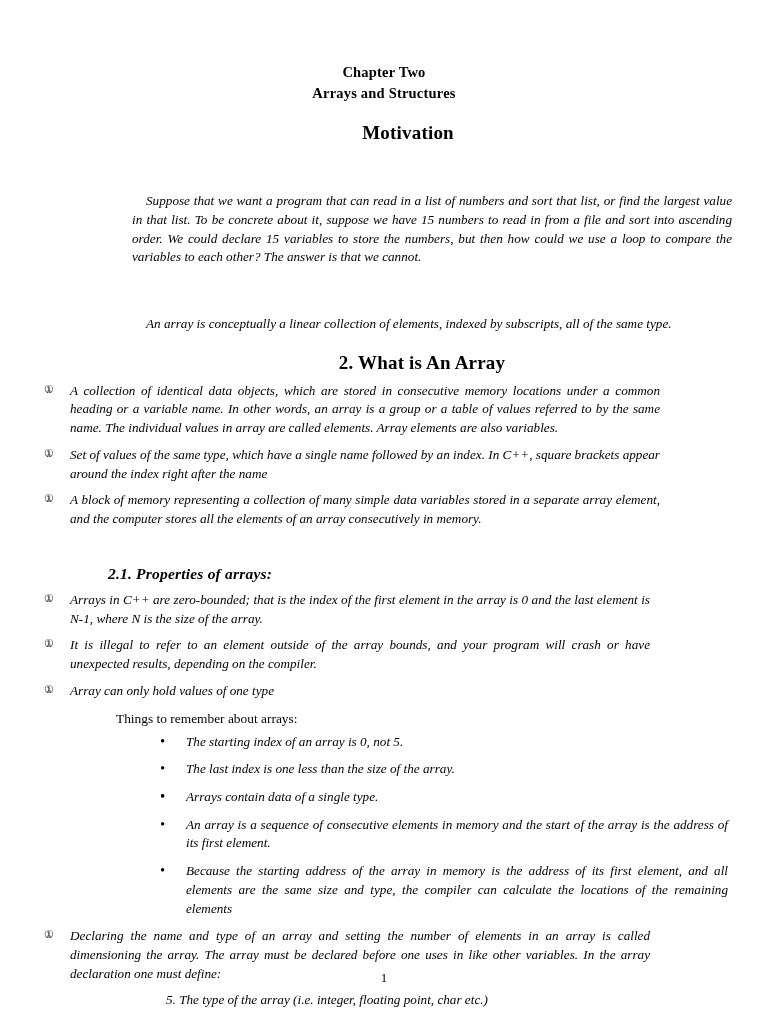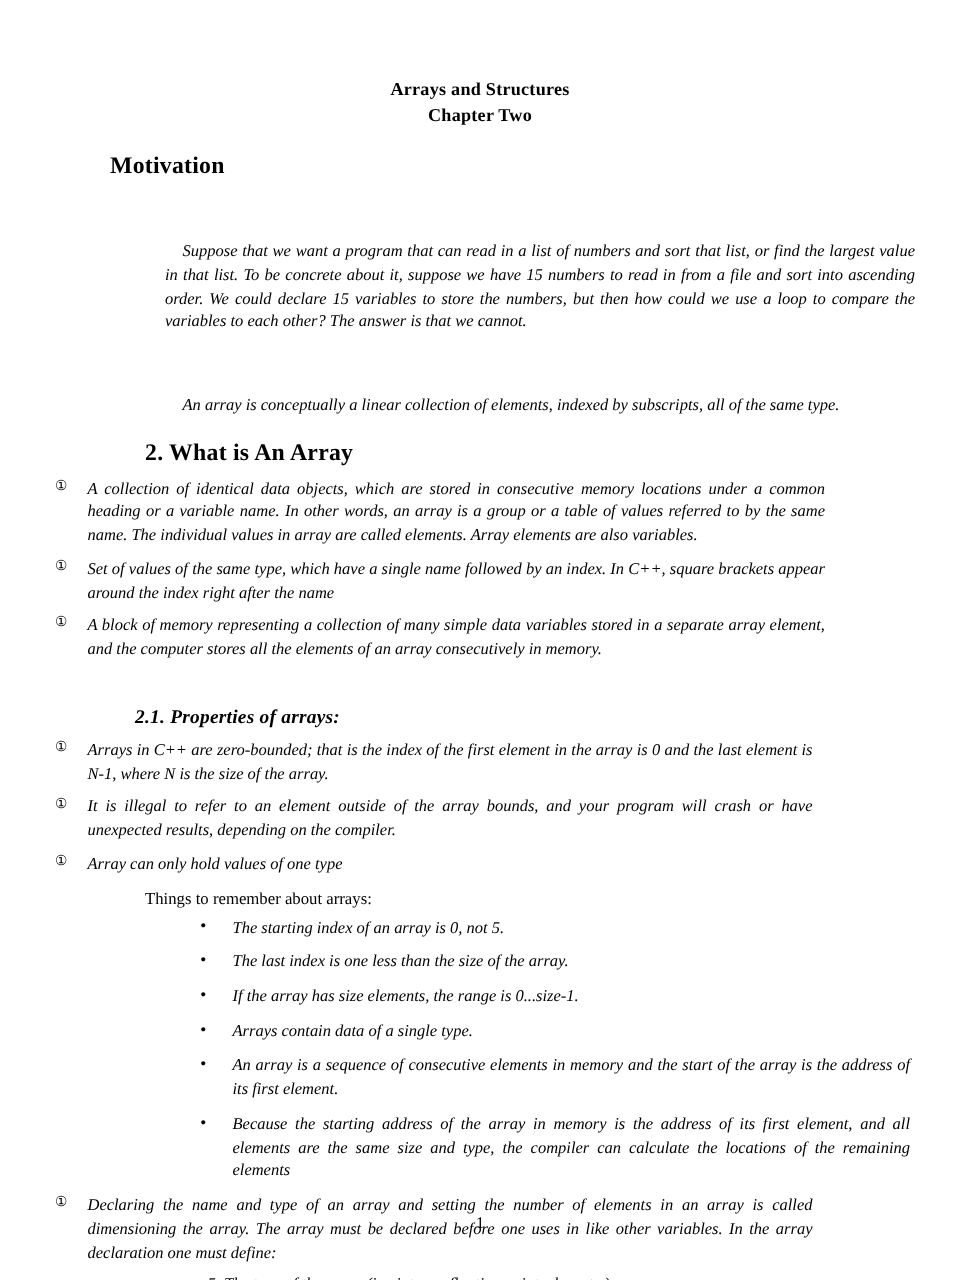--- a/index.html
+++ b/index.html
@@ -31,20 +31,21 @@
   }
   .chapter-head div {
     letter-spacing: 0.2px;
   }
   h1.section {
     font-family: "Liberation Serif", serif;
     font-weight: bold;
     font-size: 19px;
     margin: 18px 0 8px 48px;
     letter-spacing: 0.2px;
+    text-align: center;
   }
   h1.section.numbered {
     margin-left: 76px;
   }
   h2.subsection {
     font-family: "Liberation Serif", serif;
     font-weight: bold;
     font-style: italic;
     font-size: 15.5px;
     margin: 36px 0 8px 68px;
@@ -132,22 +133,22 @@
     text-align: center;
     font-size: 13px;
   }
 </style>
 </head>
 <body>
 
 <div class="page">
 
   <div class="chapter-head">
+    <div>Chapter Two</div>
     <div>Arrays and Structures</div>
-    <div>Chapter Two</div>
   </div>
 
   <h1 class="section">Motivation</h1>
 
   <div class="indent-block">
     <p class="para first-indent">Suppose that we want a program that can read in a list of numbers and sort that list, or find the largest value in that list. To be concrete about it, suppose we have 15 numbers to read in from a file and sort into ascending order. We could declare 15 variables to store the numbers, but then how could we use a loop to compare the variables to each other? The answer is that we cannot.</p>
     <p class="para first-indent">An array is conceptually a linear collection of elements, indexed by subscripts, all of the same type.</p>
   </div>
 
   <h1 class="section numbered">2. What is An Array</h1>
@@ -190,21 +191,20 @@
     <li>
       <span class="bullet">•</span>
       <span>The starting index of an array is 0, not 5.</span>
     </li>
     <li>
       <span class="bullet">•</span>
       <span>The last index is one less than the size of the array.</span>
     </li>
     <li>
       <span class="bullet">•</span>
-      <span>If the array has size elements, the range is 0...size-1.</span>
     </li>
     <li>
       <span class="bullet">•</span>
       <span>Arrays contain data of a single type.</span>
     </li>
     <li>
       <span class="bullet">•</span>
       <span>An array is a sequence of consecutive elements in memory and the start of the array is the address of its first element.</span>
     </li>
     <li>

